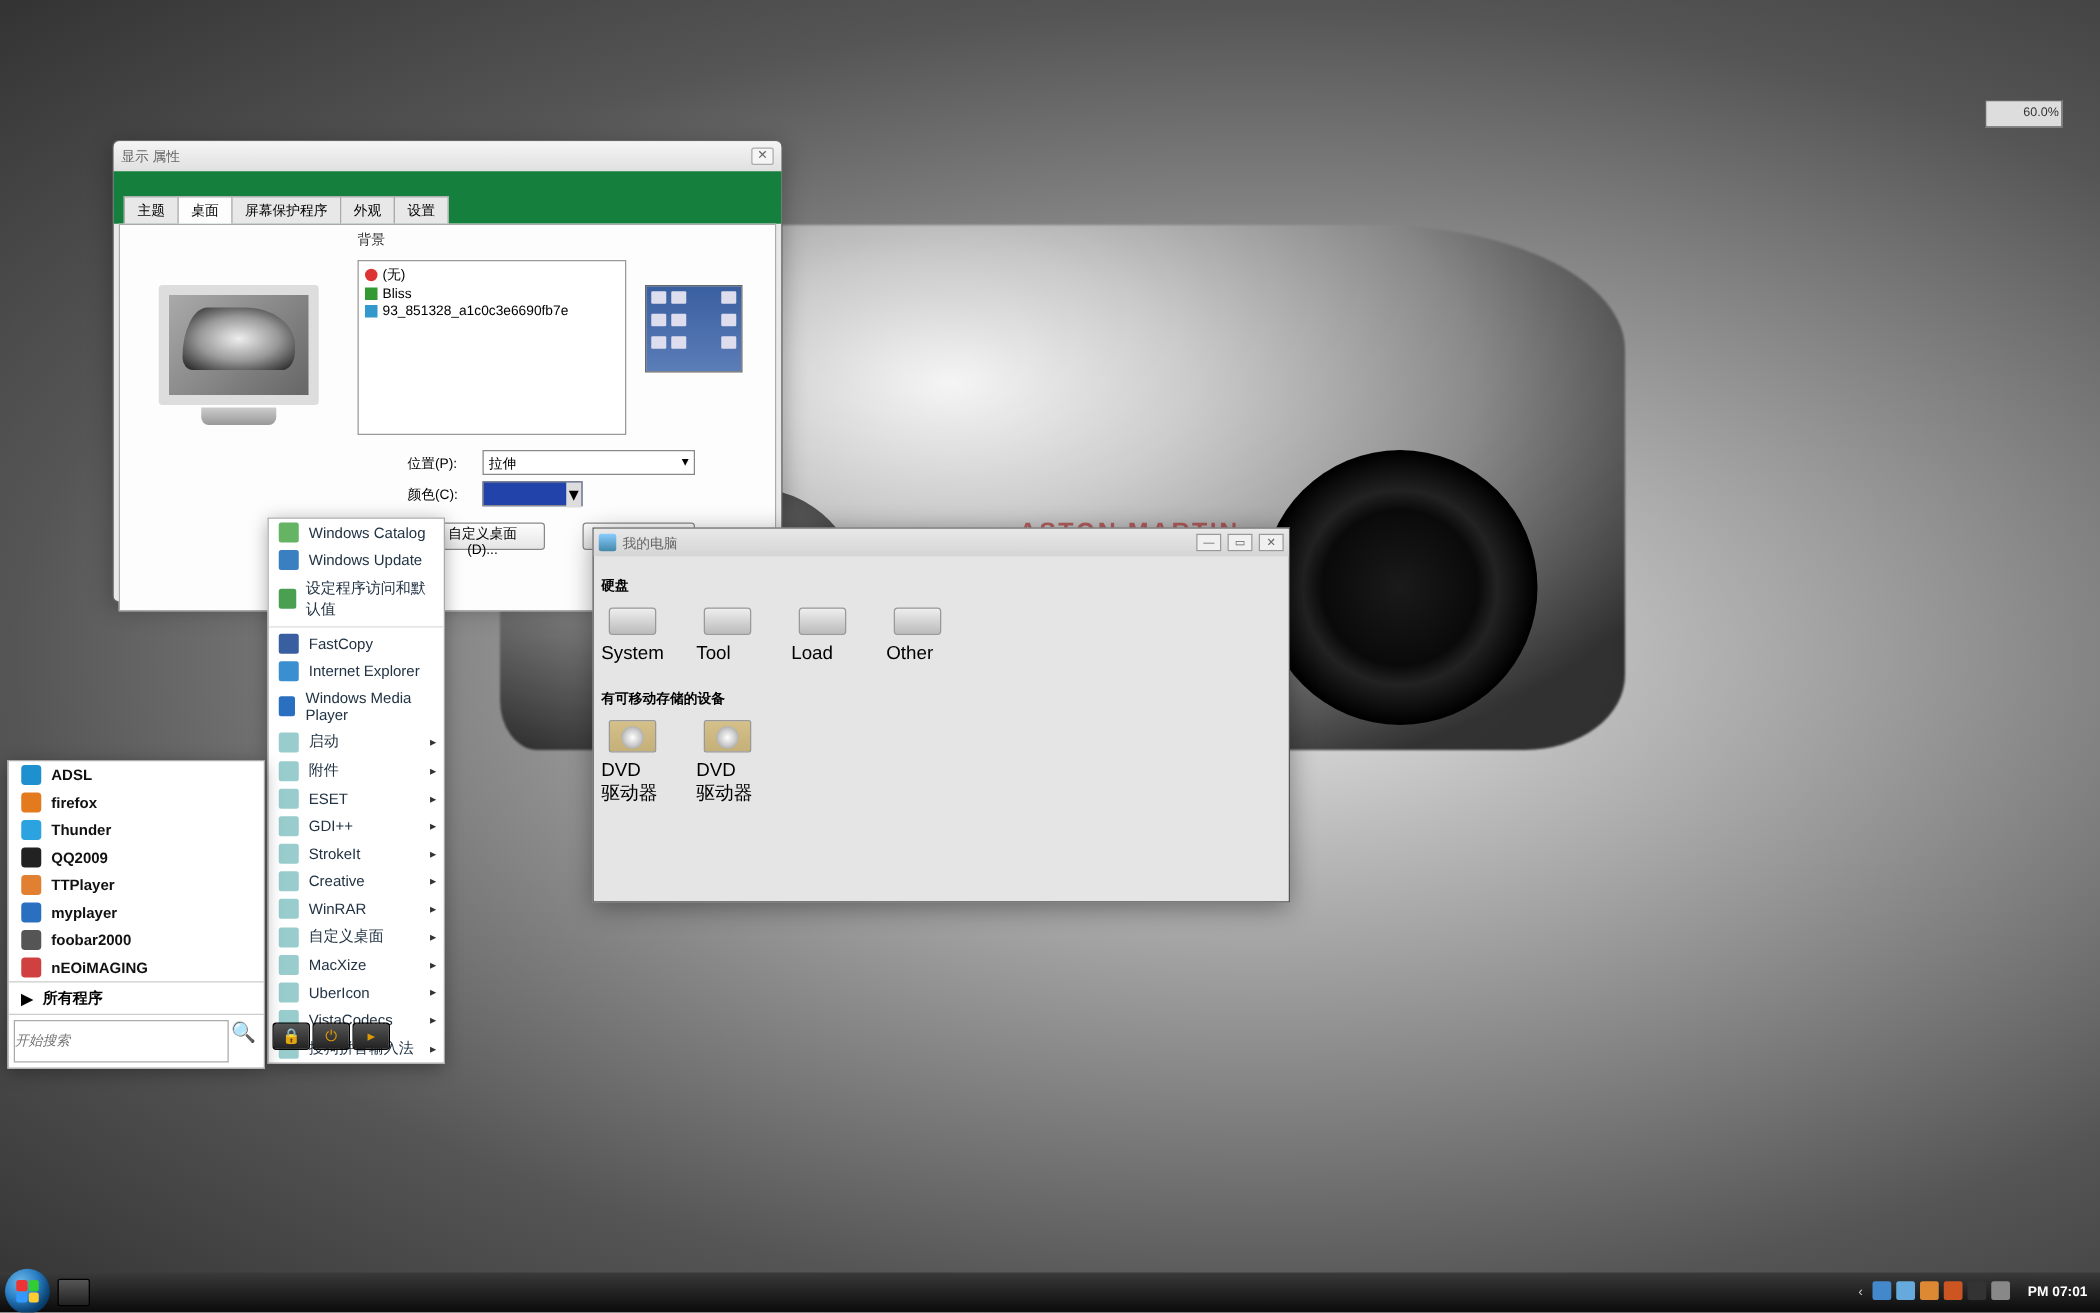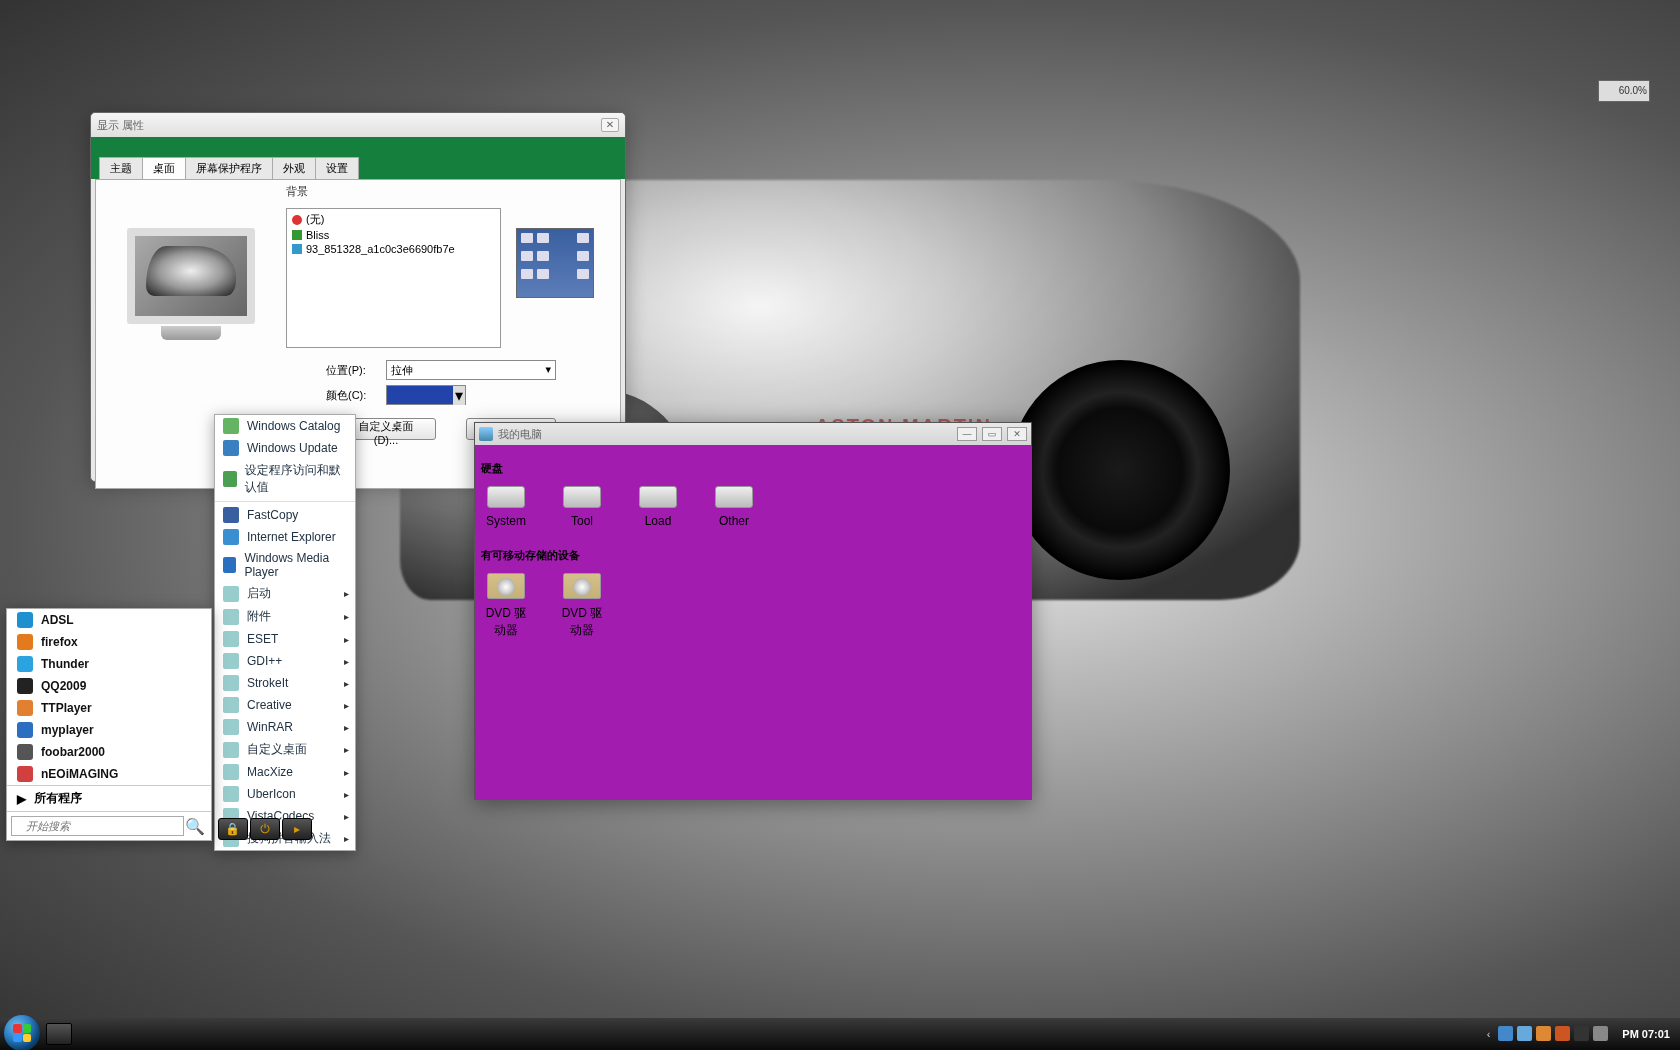--- a/index.html
+++ b/index.html
@@ -4,21 +4,21 @@
 <style>
 * { margin:0; padding:0; box-sizing:border-box; font-family:"Segoe UI",Tahoma,sans-serif; }
 body { width:1680px; height:1050px; overflow:hidden; position:relative; background:linear-gradient(135deg,#6a6a6a 0%,#b8b8b8 30%,#d8d8d8 50%,#a0a0a0 70%,#555 100%); }
 .wallpaper{position:absolute;inset:0;background:radial-gradient(ellipse at 60% 50%,#e8e8e8 0%,#bbb 20%,#888 45%,#555 70%,#333 100%);}
 .car-silhouette{position:absolute;left:400px;top:180px;width:900px;height:420px;background:radial-gradient(ellipse at 40% 30%,#fff 0%,#d0d0d0 25%,#888 55%,#222 85%);border-radius:40px 200px 80px 30px/120px 100px 60px 40px;opacity:.9;filter:blur(1px);}
 .wheel{position:absolute;border-radius:50%;background:radial-gradient(circle,#1a1a1a 0%,#0a0a0a 40%,#222 50%,#000 70%);}
 .wheel.front{width:220px;height:220px;left:1010px;top:360px;}
 .wheel.rear{width:180px;height:180px;left:510px;top:390px;opacity:.6;}
 .car-text{position:absolute;left:700px;top:415px;color:#a33;font-size:20px;font-weight:bold;letter-spacing:2px;opacity:.7}
 .car-text span{color:#888;font-size:12px}
-.battery{position:absolute;right:30px;top:80px;width:52px;height:22px;background:#ddd;border:1px solid #666;color:#333;font-size:10px;text-align:right;padding:4px 2px;margin-left:24px;}
+.battery{position:absolute;right:30px;top:80px;width:62px;height:22px;background:#ddd;border:1px solid #666;color:#333;font-size:10px;text-align:right;padding:4px 2px;margin-left:24px;}
 
 
 .dlg1{position:absolute;left:90px;top:112px;width:536px;height:370px;background:#e8e8e8;border:1px solid #666;border-radius:5px;box-shadow:0 4px 20px rgba(0,0,0,.3);}
 .dlg1 .title{height:24px;background:linear-gradient(#f5f5f5,#e0e0e0);border-radius:5px 5px 0 0;padding:3px 6px;font-size:11px;color:#666;display:flex;align-items:center;justify-content:space-between}
 .close-x{width:18px;height:14px;border:1px solid #aaa;border-radius:2px;text-align:center;font-size:10px;line-height:12px;background:#f5f5f5;cursor:pointer}
 .tabs{display:flex;background:#15803d;padding:20px 8px 0 8px;font-size:11px}
 .tab{padding:3px 10px;border:1px solid #aaa;border-bottom:none;background:#e8e8e8;margin-right:-1px;cursor:pointer}
 .tab.active{background:#fdfdfd;position:relative;z-index:1}
 .dlg1 .body{background:#fdfdfd;border:1px solid #aaa;margin:0 4px 4px 4px;height:310px;padding:12px;position:relative}
 .monitor-preview{position:absolute;left:20px;top:48px;width:150px;height:120px;}
@@ -38,38 +38,38 @@
 .pos-sel{position:absolute;left:290px;top:180px;width:170px;height:20px;border:1px solid #888;background:#fff;font-size:11px;padding:2px 4px}
 .col-label{position:absolute;left:230px;top:208px;font-size:11px}
 .col-sel{position:absolute;left:290px;top:205px;width:80px;height:20px;border:1px solid #888;background:#24a}
 .btn{position:absolute;height:22px;border:1px solid #888;background:linear-gradient(#fdfdfd,#e5e5e5);border-radius:3px;font-size:11px;cursor:pointer;padding:0 12px}
 .btn.cust{left:240px;top:238px;width:100px}
 .btn.brws{left:370px;top:238px;width:90px}
 .dlg1 .footer{position:absolute;bottom:6px;right:12px;display:flex;gap:6px}
 .dlg1 .footer .btn{position:static;width:60px}
 
 
-.dlg2{position:absolute;left:474px;top:422px;width:558px;height:378px;background:#a21caf;border:1px solid #555;box-shadow:0 4px 20px rgba(0,0,0,.4);}
+.dlg2{position:absolute;left:474px;top:422px;width:558px;height:300px;background:#e5e5e5;border:1px solid #555;box-shadow:0 4px 20px rgba(0,0,0,.4);}
 .dlg2 .tt{height:22px;background:linear-gradient(#e8e8e8,#d5d5d5);display:flex;align-items:center;padding:0 4px;font-size:11px;color:#666;gap:5px}
 .wbtn{width:20px;height:14px;border:1px solid #999;background:#f0f0f0;font-size:9px;text-align:center;line-height:12px;cursor:pointer}
 .dlg2 .body{padding:10px 6px;font-size:11px}
 .sect-h{font-weight:bold;margin:6px 0 10px 0}
 .drives{display:flex;gap:26px;margin-bottom:20px}
-.drive{width:50px;text-align:center;font-size:12px;cursor:pointer}
+.drive{width:50px;text-align:left;font-size:15px;cursor:pointer}
 .drive .di{width:38px;height:22px;margin:0 auto 6px;background:linear-gradient(#eee,#bbb);border:1px solid #999;border-radius:3px;position:relative}
 .drive .di.dvd{border-radius:2px;height:26px;background:linear-gradient(#d4c088,#c4b078)}
 .drive .di.dvd::after{content:"";position:absolute;left:9px;top:4px;width:18px;height:18px;border-radius:50%;background:radial-gradient(#fff,#ccc 50%,#888);}
 
 
 .start-left{position:absolute;left:6px;top:608px;width:206px;background:#fff;border:1px solid #aaa;box-shadow:0 3px 14px rgba(0,0,0,.35);}
 .start-left .item{display:flex;align-items:center;gap:8px;padding:3px 10px;font-size:12px;color:#111;font-weight:bold;cursor:pointer}
 .start-left .item .ic{width:16px;height:16px;border-radius:3px}
 .allprog{border-top:1px solid #ccc;padding:4px 10px;display:flex;align-items:center;gap:8px;font-size:12px;font-weight:bold}
 .searchbar{display:flex;border-top:1px solid #ccc;padding:4px}
-.searchbar input{flex:1;height:20px;border:1px solid #aaa;font-size:11px;padding:0 14px;font-style:italic;color:#888}
+.searchbar input{flex:1;height:34px;border:1px solid #aaa;font-size:11px;padding:0 0;font-style:italic;color:#888}
 .searchbar .mag{width:24px;height:20px;display:flex;align-items:center;justify-content:center;color:#3670c4}
 .powbtns{position:absolute;left:218px;top:818px;display:flex;gap:2px}
 .powbtns .pb{width:30px;height:22px;background:linear-gradient(#555,#222);border:1px solid #000;border-radius:3px;color:#d90;text-align:center;line-height:20px;font-size:12px;cursor:pointer}
 
 .start-right{position:absolute;left:214px;top:414px;width:142px;background:#fff;border:1px solid #aaa;box-shadow:0 3px 14px rgba(0,0,0,.35);}
 .start-right .item{display:flex;align-items:center;gap:8px;padding:3px 8px;font-size:12px;color:#234;cursor:pointer;position:relative}
 .start-right .item .ic{width:16px;height:16px;border-radius:2px;background:#8cd0ee}
 .start-right .sep{height:1px;background:#ddd;margin:2px 0}
 .start-right .arr::after{content:"▸";position:absolute;right:6px;font-size:10px;color:#333}
 

